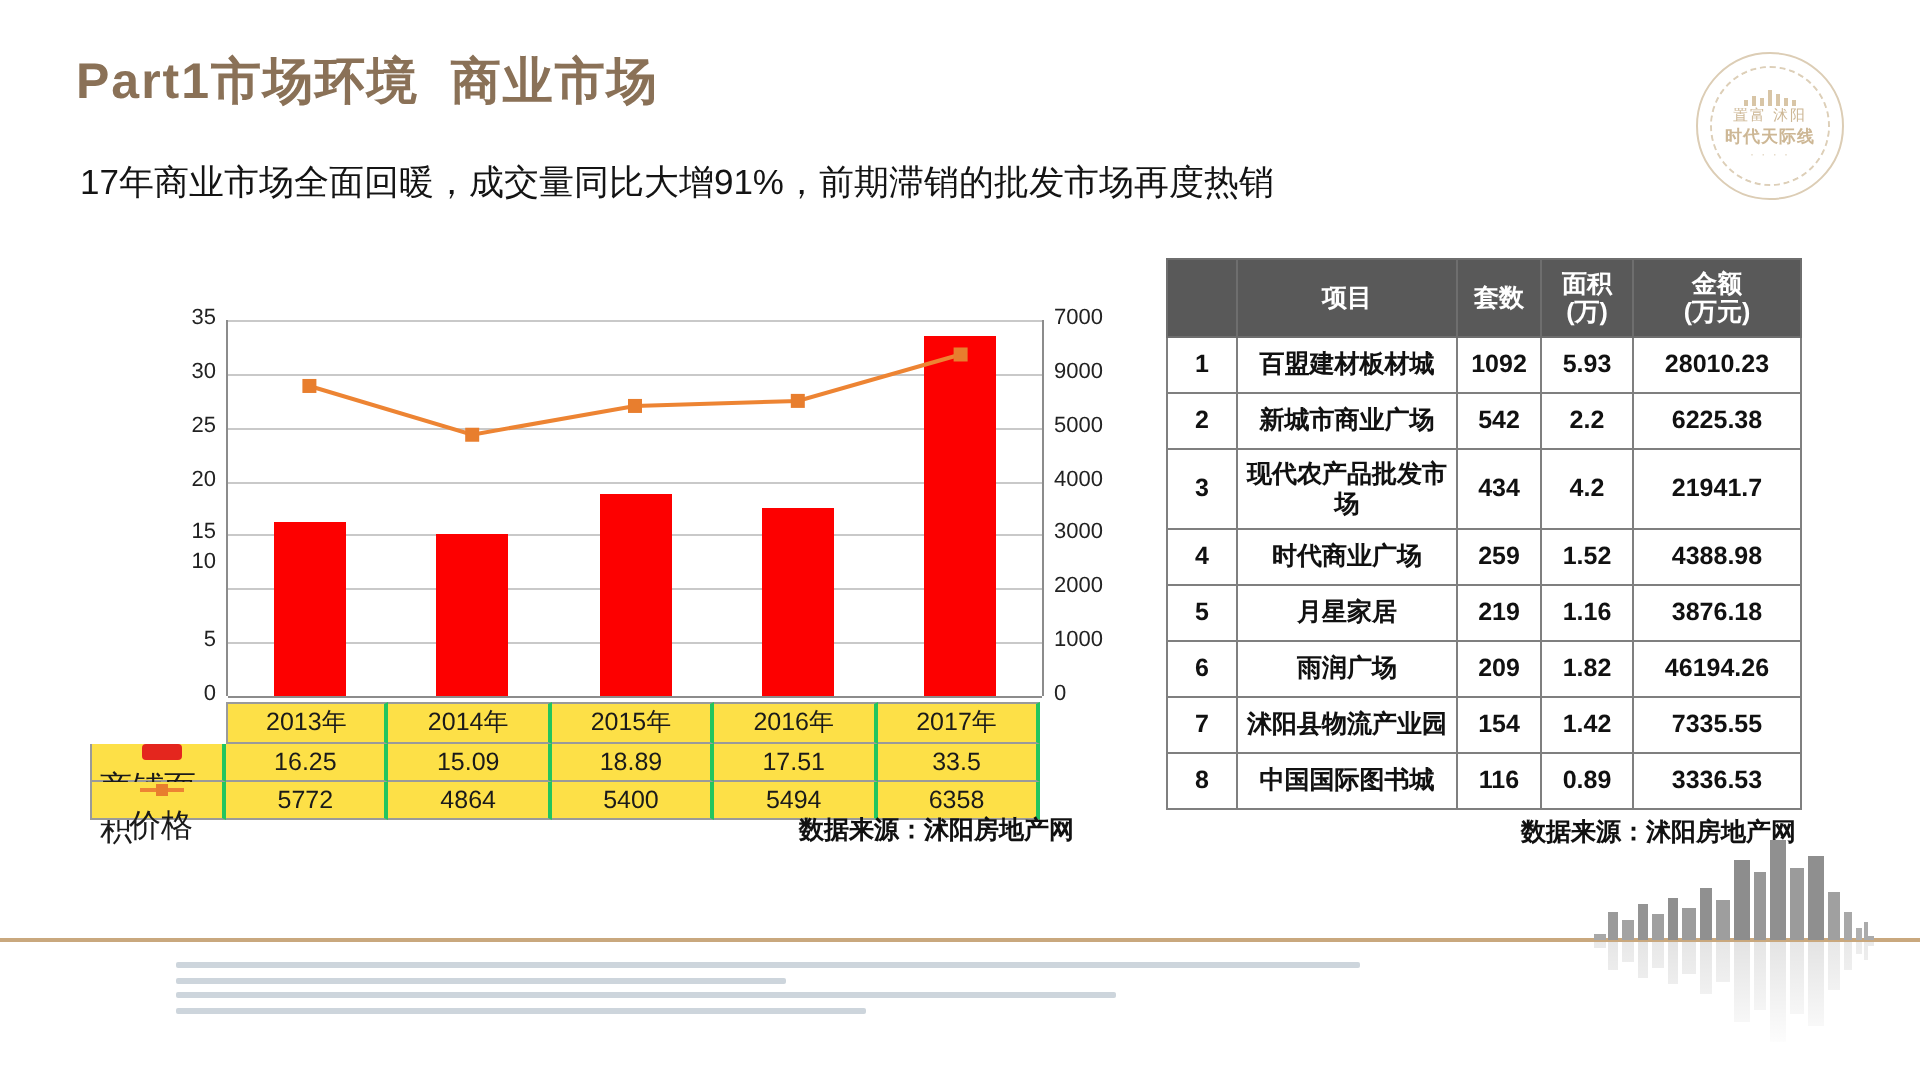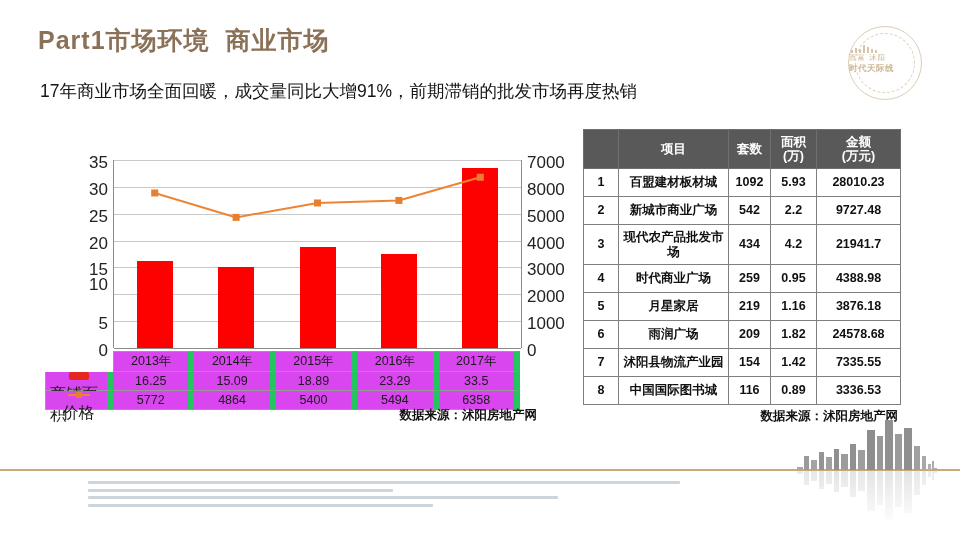--- a/index.html
+++ b/index.html
@@ -17,32 +17,32 @@
   
   .chart-title { left:85px; top:127px; width:420px; text-align:center;
     font-size:14px; font-weight:bold; }
   .plot { left:113px; top:160px; width:407px; height:188px;
     border-left:1px solid #8c8c8c; border-right:1px solid #8c8c8c; }
   .gridline { position:absolute; left:0; width:100%; height:1px; background:#c9c9c9; }
   .gridline.base { background:#8c8c8c; }
   .bar { position:absolute; bottom:0; width:36px; background:#fd0000; }
   .line-layer { position:absolute; left:0; top:0; }
   .yaxis { top:160px; height:188px; }
-  .yaxis .tick { position:absolute; font-size:17px; color:#222; }
+  .yaxis .tick { position:absolute; font-size:11px; color:#222; }
   .yaxis-left  { left:76px;  width:32px; }
   .yaxis-left .tick  { right:0; text-align:right; }
   .yaxis-right { left:527px; width:42px; }
   .yaxis-right .tick { left:0; text-align:left; }
 
   
   .chart-table { left:45px; top:351px; display:grid;
     grid-template-columns:68px repeat(5, 81.4px); font-size:12.5px; }
   .ct-cell { display:flex; align-items:center; justify-content:center;
-    border-right:6px solid #22c55e; border-bottom:1px solid #9a9a9a;
-    height:18px; background:#d946ef; }
+    border-right:2px solid #22c55e; border-bottom:1px solid #9a9a9a;
+    height:18px; background:#fde047; }
   .ct-cell.yr { height:19px; border-top:1px solid #9a9a9a; }
   .ct-cell.first-col { justify-content:flex-start; padding-left:4px;
     border-left:1px solid #9a9a9a; font-size:16px; gap:4px;flex-direction:column; }
   .ct-cell.blank { border:none; background:transparent; }
   .ct-cell.col1 { border-left:1px solid #9a9a9a; }
   .swatch-bar { width:20px; height:8px; background:#e4261e; border-radius:2px; flex:0 0 auto; }
   .swatch-line { position:relative; width:22px; height:8px; flex:0 0 auto; }
   .swatch-line::before { content:""; position:absolute; left:0; top:3px;
     width:100%; height:2px; background:#ed8433; }
   .swatch-line::after { content:""; position:absolute; left:8px; top:1px;
@@ -57,21 +57,21 @@
   .right-table th { background:#595959; color:#fff; font-size:12.5px; font-weight:bold;
     border:1px solid #6e6e6e; height:38px; white-space:pre-line; line-height:1.15;
     padding:0 2px; text-align:center; vertical-align:middle; }
   .right-table td { font-size:12.5px; font-weight:bold; color:#111;
     border:1px solid #7f7f7f; text-align:center; vertical-align:middle;
     padding:1px 2px; line-height:1.2; background:#fff; }
 
   
   .logo { left:848px; top:26px; width:72px; height:72px; border-radius:50%;
     border:1.5px solid #dccdb5; display:flex; flex-direction:column;
-    align-items:flex-start; justify-content:center; color:#cdb795; }
+    align-items:center; justify-content:center; color:#cdb795; }
   .logo-inner { position:absolute; inset:6px; border-radius:50%;
     border:1px dashed #ddcfb8; }
   .logo-line1 { font-size:7.5px; letter-spacing:1px; }
   .logo-line2 { font-size:8.5px; font-weight:bold; letter-spacing:.5px; }
   .logo-dashes { font-size:6px; letter-spacing:1px; color:#e2d6c2; }
 
   
   .divider { left:0; top:469px; width:960px; height:2px; background:#c9a87e; }
   .fineprint { left:88px; top:481px; }
   .fp-line { height:3px; background:#cdd5dc; margin-bottom:4.5px; border-radius:1px; }
@@ -93,21 +93,21 @@
       <div class="tick" style="top: 19.8571px;">30</div>
       <div class="tick" style="top: 46.7143px;">25</div>
       <div class="tick" style="top: 73.5714px;">20</div>
       <div class="tick" style="top: 100.429px;">15</div>
       <div class="tick" style="top: 115px;">10</div>
       <div class="tick" style="top: 154.143px;">5</div>
       <div class="tick" style="top: 181px;">0</div>
     </div>
   <div class="abs yaxis yaxis-right" id="yaxis-right">
       <div class="tick" style="top: -7px;">7000</div>
-      <div class="tick" style="top: 19.8571px;">8000</div>
+      <div class="tick" style="top: 19.8571px;">9000</div>
       <div class="tick" style="top: 46.7143px;">5000</div>
       <div class="tick" style="top: 73.5714px;">4000</div>
       <div class="tick" style="top: 100.429px;">3000</div>
       <div class="tick" style="top: 127.286px;">2000</div>
       <div class="tick" style="top: 154.143px;">1000</div>
       <div class="tick" style="top: 181px;">0</div>
     </div>
   <div class="abs plot" id="plot">
       <div class="gridline" style="top: 0px;"></div>
       <div class="gridline" style="top: 26.8571px;"></div>
@@ -138,21 +138,21 @@
       <div class="ct-cell yr">2015年</div>
       <div class="ct-cell yr">2016年</div>
       <div class="ct-cell yr">2017年</div>
       <div class="ct-cell first-col">
         <span class="swatch-bar"></span>
         <span>商铺面积</span>
       </div>
       <div class="ct-cell ">16.25</div>
       <div class="ct-cell ">15.09</div>
       <div class="ct-cell ">18.89</div>
-      <div class="ct-cell ">23.29</div>
+      <div class="ct-cell ">17.51</div>
       <div class="ct-cell ">33.5</div>
       <div class="ct-cell first-col">
         <span class="swatch-line"></span>
         <span>价格</span>
       </div>
       <div class="ct-cell ">5772</div>
       <div class="ct-cell ">4864</div>
       <div class="ct-cell ">5400</div>
       <div class="ct-cell ">5494</div>
       <div class="ct-cell ">6358</div>
@@ -184,49 +184,49 @@
           <td>百盟建材板材城</td>
           <td>1092</td>
           <td>5.93</td>
           <td>28010.23</td>
         </tr>
         <tr style="height: 28px;">
           <td>2</td>
           <td>新城市商业广场</td>
           <td>542</td>
           <td>2.2</td>
-          <td>9727.48</td>
+          <td>6225.38</td>
         </tr>
         <tr style="height: 40px;">
           <td>3</td>
           <td>现代农产品批发市场</td>
           <td>434</td>
           <td>4.2</td>
           <td>21941.7</td>
         </tr>
         <tr style="height: 28px;">
           <td>4</td>
           <td>时代商业广场</td>
           <td>259</td>
-          <td>0.95</td>
+          <td>1.52</td>
           <td>4388.98</td>
         </tr>
         <tr style="height: 28px;">
           <td>5</td>
           <td>月星家居</td>
           <td>219</td>
           <td>1.16</td>
           <td>3876.18</td>
         </tr>
         <tr style="height: 28px;">
           <td>6</td>
           <td>雨润广场</td>
           <td>209</td>
           <td>1.82</td>
-          <td>24578.68</td>
+          <td>46194.26</td>
         </tr>
         <tr style="height: 28px;">
           <td>7</td>
           <td>沭阳县物流产业园</td>
           <td>154</td>
           <td>1.42</td>
           <td>7335.55</td>
         </tr>
         <tr style="height: 28px;">
           <td>8</td>

